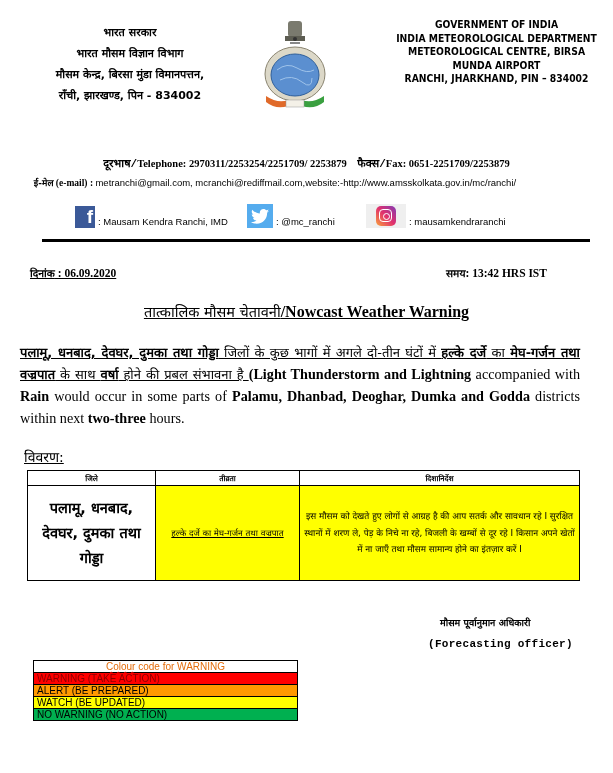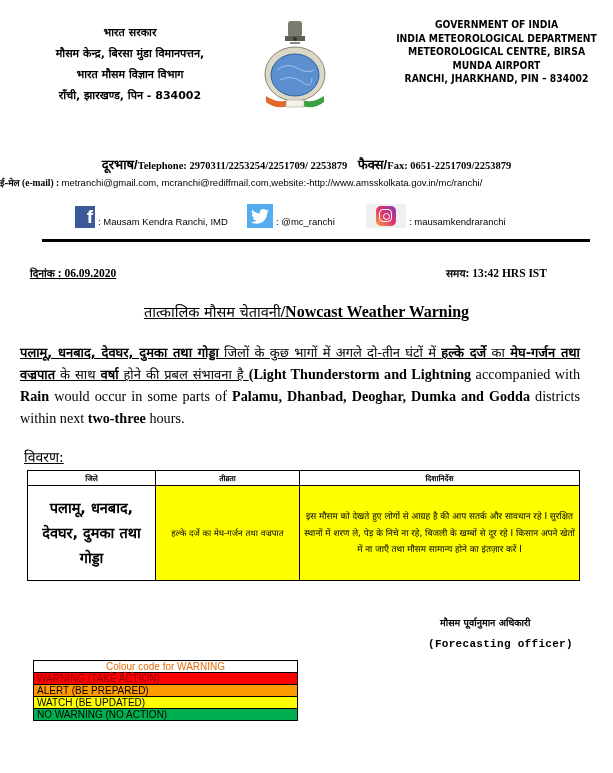--- a/index.html
+++ b/index.html
@@ -7,22 +7,22 @@
   .abs { position:absolute; }
 
   
   .hdr-left { left:10px; top:22px; width:240px; text-align:center; font-family:"DejaVu Sans", sans-serif; font-weight:bold; font-size:11px; line-height:21px; }
   
   .hdr-right { left:380px; top:18px; width:233px; text-align:center; font-family:"DejaVu Sans", sans-serif; font-weight:bold; font-size:10.5px; line-height:13.5px; transform:scaleX(0.88); transform-origin:center top; }
   
   .emblem { left:262px; top:18px; width:66px; height:95px; }
 
   .contact1 { left:0; width:613px; top:155px; text-align:center; font-family:"Liberation Serif", serif; font-size:10.5px; font-weight:bold; }
-  .contact1 .hi { font-family:Liberation Sans, sans-serif; font-size:13px; }
-  .contact2 { left:0; width:550px; top:176px; text-align:left; font-size:9.5px; }
+  .contact1 .hi { font-family:Liberation Mono, monospace; font-size:11px; }
+  .contact2 { left:0; width:550px; top:176px; text-align:center; font-size:9.5px; }
   .contact2 .hi { font-family:"DejaVu Sans", sans-serif; font-weight:bold; font-size:9px; }
   .contact2 .lbl { font-family:"Liberation Serif", serif; font-weight:bold; }
 
   .social { top:200px; height:28px; display:flex; align-items:flex-end; font-size:9.5px; }
   .icon-box { width:22px; height:22px; display:flex; align-items:center; justify-content:center; }
   .fb { left:75px; }
   .tw { left:247px; }
   .ig { left:366px; }
   .fb .icon-box { background:#3b5998; width:20px; height:22px; color:#fff; font-weight:bold; font-size:19px; font-family:"Liberation Sans", sans-serif; align-items:flex-end; justify-content:flex-end; padding-right:2px; box-sizing:border-box; overflow:hidden;}
   .tw .icon-box { background:#55acee; width:26px; height:24px; }
@@ -46,38 +46,38 @@
   .para .hi { font-family:"DejaVu Sans", sans-serif; font-size:13px;text-decoration:underline; }
   .para .eng { font-family:"Liberation Serif", serif; font-size:14.2px; line-height:18px; }
   .para b { font-weight:bold; }
 
   .vivaran { left:24px; top:447px; font-family:"DejaVu Sans", sans-serif; font-size:14px; text-decoration:underline; }
 
   table.warn { position:absolute; left:27px; top:470px; width:553px; border-collapse:collapse; }
   table.warn th { border:1px solid #000; height:14px; padding:0; font-family:"DejaVu Sans", sans-serif; font-size:7.5px; font-weight:bold; background:#fff; }
   table.warn td { border:1px solid #000; height:94px; padding:0 4px; text-align:center; vertical-align:middle; }
   .c-dist { width:119px; font-family:"DejaVu Sans", sans-serif; font-size:14.5px; font-weight:bold; line-height:25px; background:#fff; }
-  .c-int { width:135px; background:#ffff00; font-family:"DejaVu Sans", sans-serif; font-size:8.5px; line-height:16px; }
+  .c-int { width:135px; background:#ffff00; font-family:"DejaVu Sans", sans-serif; font-size:8.5px; line-height:16px;text-decoration:underline; }
   .c-adv { background:#ffff00; font-family:"DejaVu Sans", sans-serif; font-size:8.8px; line-height:16.5px; }
 
   .sig1 { left:440px; top:616px; font-family:"DejaVu Sans", sans-serif; font-weight:bold; font-size:9.5px; }
   .sig2 { left:428px; top:638px; font-family:"Liberation Mono", monospace; font-size:11px; font-weight:bold; letter-spacing:0.3px; }
 
   .legend { left:33px; top:660px; width:263px; border:1px solid #000; font-size:10px; }
   .legend-row { height:11px; line-height:11px; padding-left:3px; border-top:1px solid #000; white-space:nowrap; overflow:hidden; }
   .legend-head { height:11px; line-height:11px; text-align:center; color:#e46c0a; background:#fff; }
   .legend-head .sp { text-decoration:underline wavy #e00; }
 </style>
 </head>
 <body>
 
 <div class="abs hdr-left">
   <div>भारत सरकार</div>
+  <div>भारत मौसम विज्ञान विभाग</div>
   <div>मौसम केन्द्र, बिरसा मुंडा विमानपत्तन,</div>
-  <div>भारत मौसम विज्ञान विभाग</div>
   <div>राँची,  झारखण्ड, पिन - 834002</div>
 </div>
 
 <div class="abs emblem">
   <svg width="66" height="95" viewBox="0 0 66 95">
 
     <rect x="26" y="3" width="14" height="16" rx="3" fill="#7a7a6e"></rect>
     <rect x="23" y="18" width="20" height="5" fill="#5d5d52"></rect>
     <circle cx="33" cy="21" r="2" fill="#333"></circle>
     <rect x="28" y="24" width="10" height="2" fill="#888"></rect>

